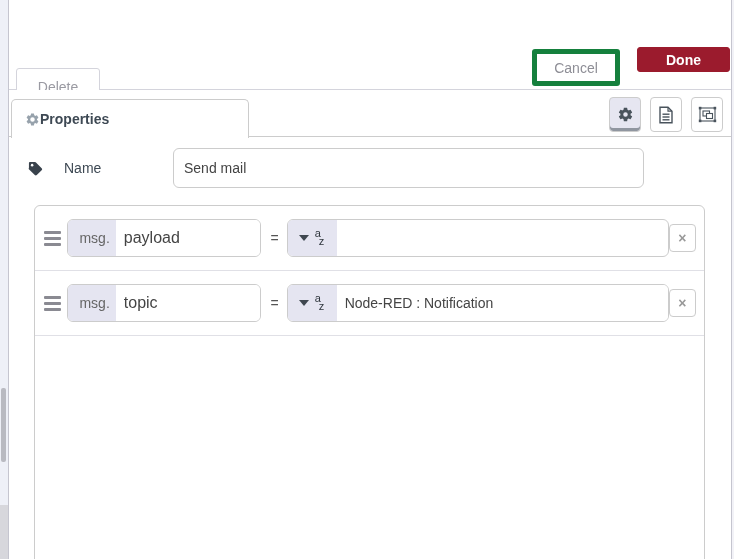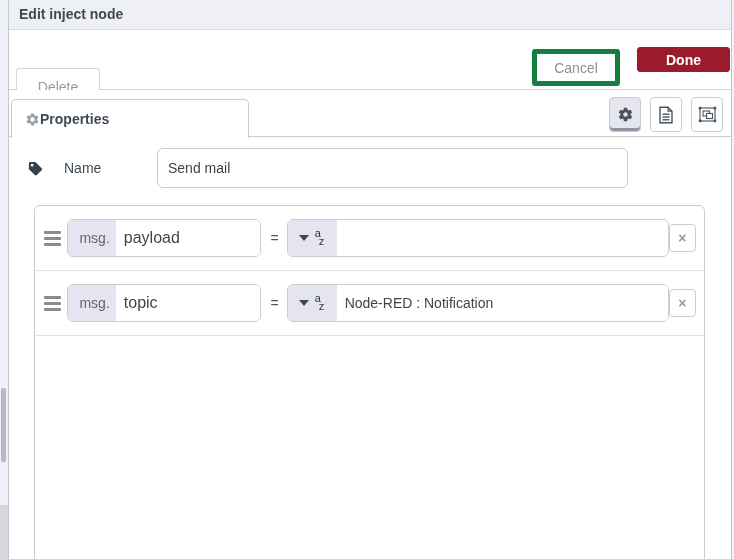--- a/index.html
+++ b/index.html
@@ -46,21 +46,21 @@
   .tab-gear { color:#97a2ac; display:flex; }
   .icon-btns { position:absolute; right:8px; top:7px; display:flex; gap:9px; }
   .icon-btn { width:32px; height:35px; border:1px solid #ccc; border-radius:4px;
     background:#fff; color:#4d5760; display:flex; align-items:center; justify-content:center; cursor:pointer; }
   .icon-btn.active { background:#e6e6f1; box-shadow:inset 0 -3px 0 #9096a0; }
 
   
   .form { position:absolute; left:0; top:138px; right:3px; bottom:0; background:#fff; }
   .name-label { position:absolute; left:19px; top:22px; display:flex; align-items:center;
     gap:21px; font-size:14px; color:#3e4954; }
-  .name-input { position:absolute; left:148px; top:10px; width:471px; height:40px;
+  .name-input { position:absolute; left:164px; top:10px; width:471px; height:40px;
     border:1px solid #ccc; border-radius:6px; padding:0 10px; font-size:14px; color:#444;
     font-family:"Liberation Sans", sans-serif; outline:none; }
 
   .props-list { position:absolute; left:25px; top:67px; width:671px; height:430px;
     border:1px solid #ccc; border-radius:6px; background:#fff; overflow:hidden; }
   .prop-row { height:65px; border-bottom:1px solid #e0e0e6; display:flex;
     align-items:center; padding:0 5px 0 9px; }
   .drag-handle { width:18px; display:flex; flex-direction:column; gap:3px; cursor:grab; }
   .drag-handle span { display:block; height:3px; background:#8a8a92; border-radius:1px; }
   .prop-name { margin-left:6px; width:200px; height:38px; border:1px solid #ccc;
@@ -93,21 +93,20 @@
 
 <div class="screen">
 
   <div class="left-strip">
     <div class="scroll-thumb"></div>
     <div class="strip-bottom"></div>
   </div>
 
   <div class="dialog">
 
-    <div class="tray-header">Edit inject node</div>
 
     <div class="tray-toolbar">
       <button class="btn btn-delete">Delete</button>
       <button class="btn btn-cancel">Cancel</button>
       <button class="btn btn-done">Done</button>
     </div>
 
     <div class="tab-row">
       <div class="tab">
         <span class="tab-gear">

